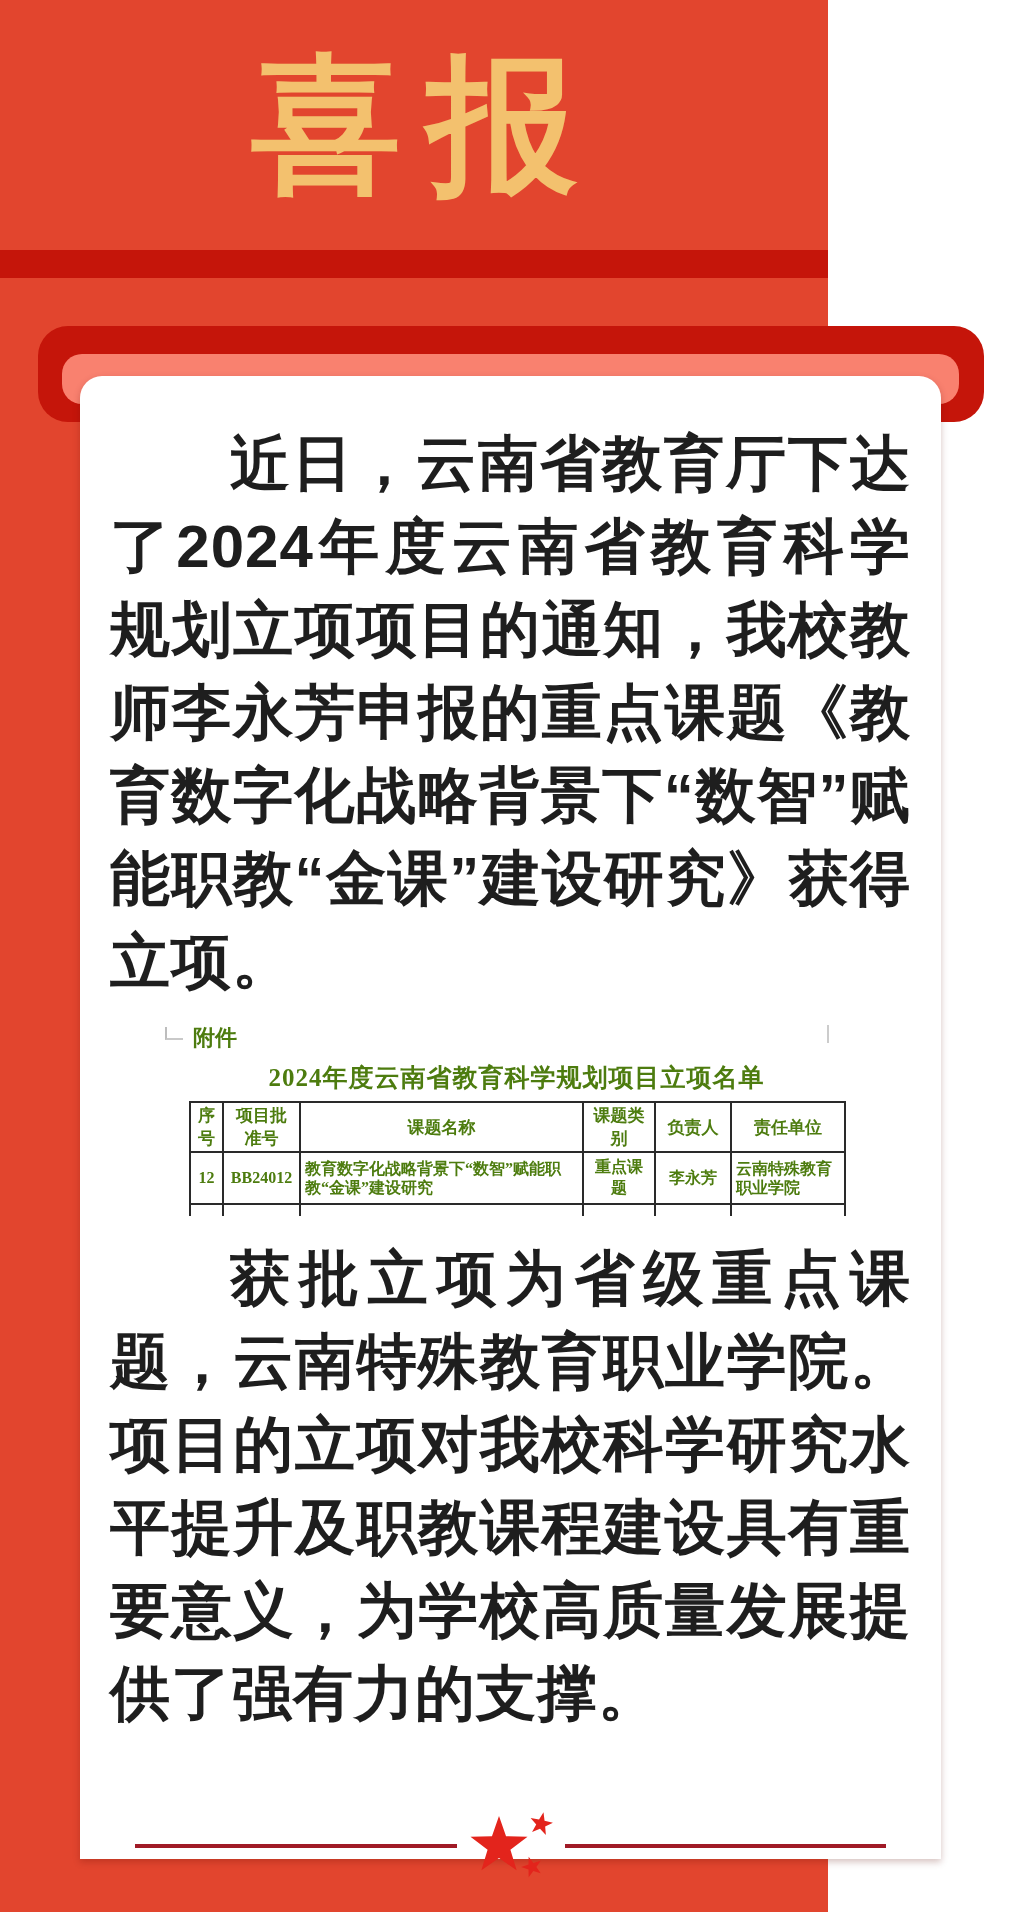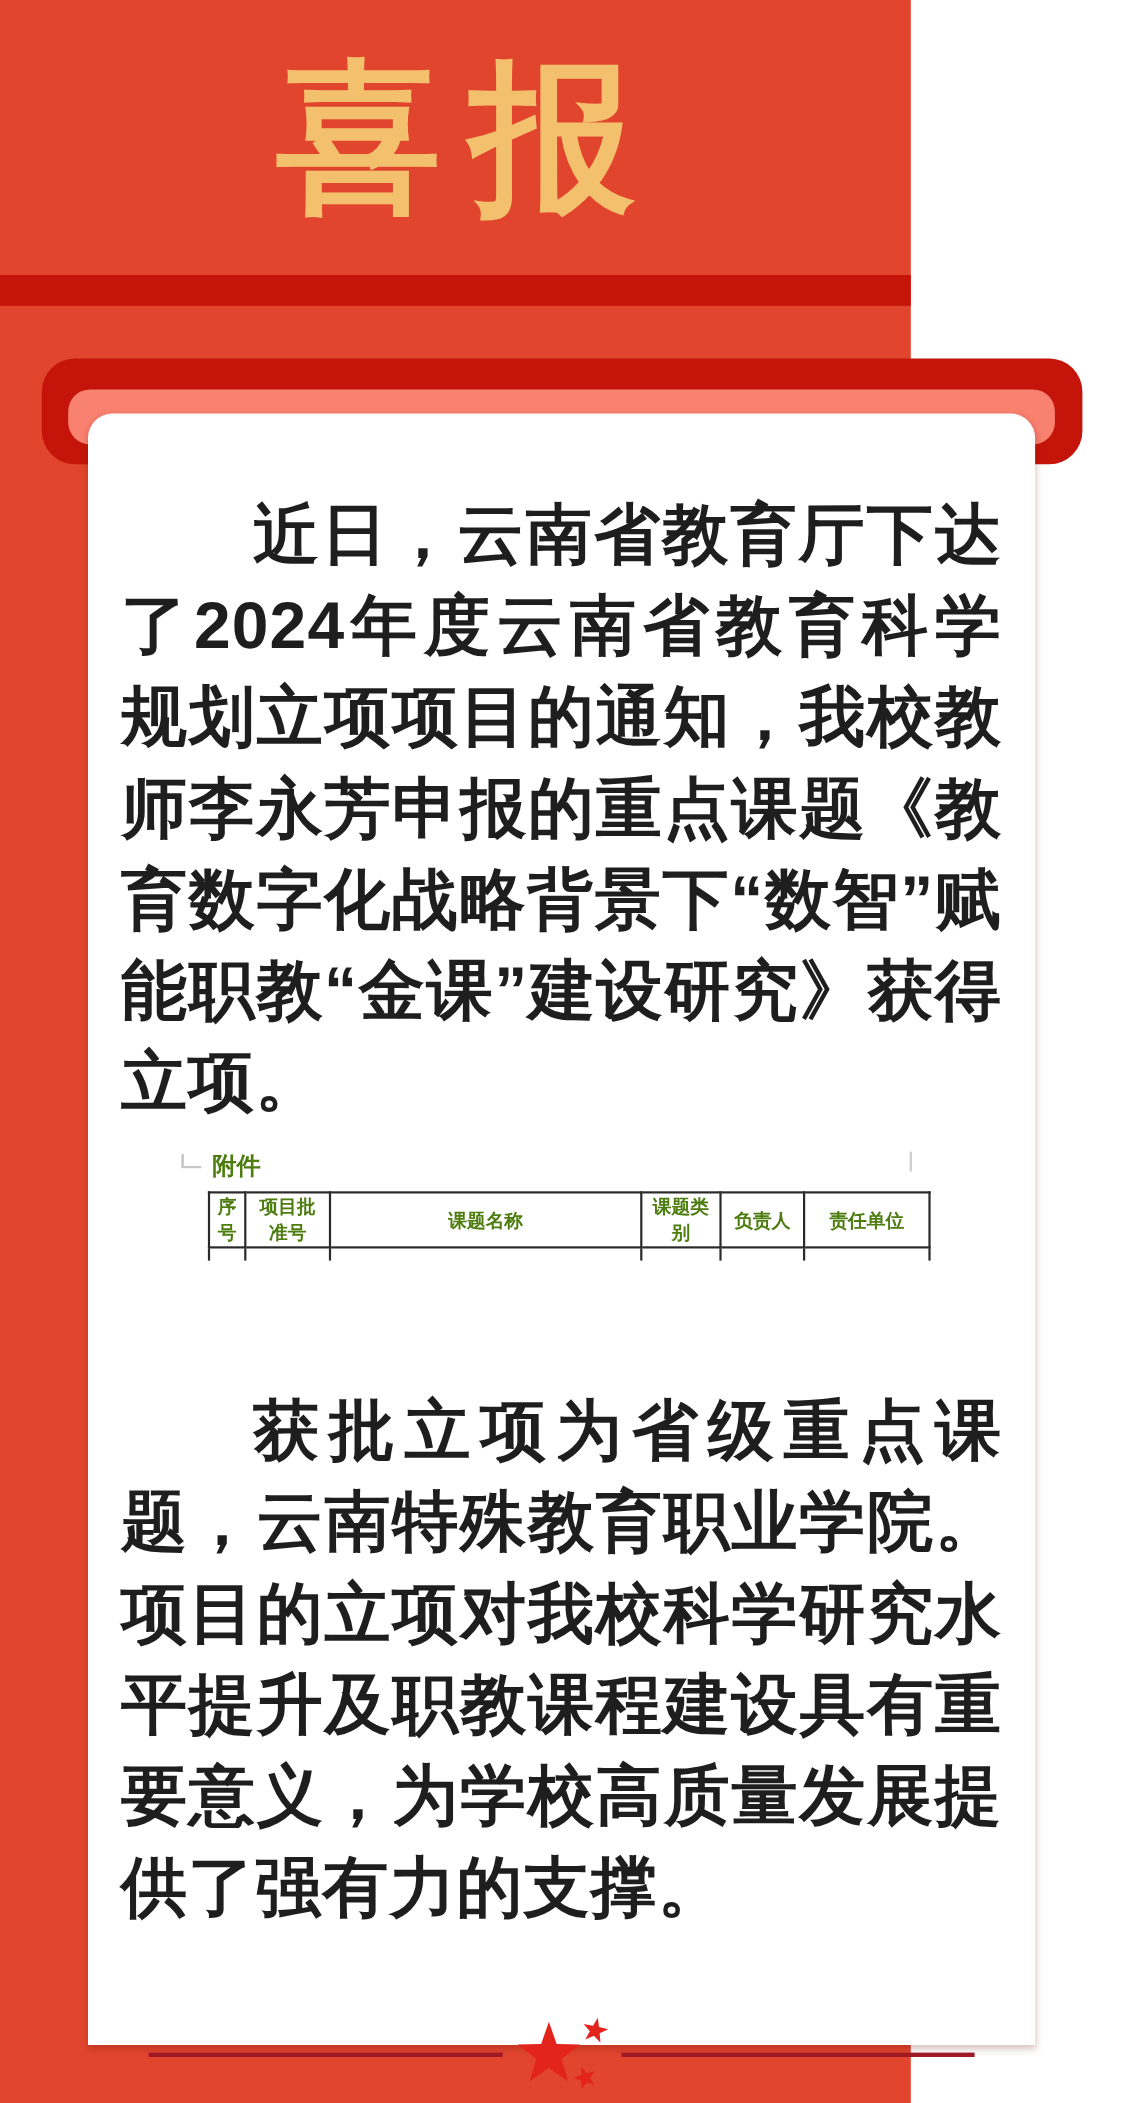--- a/index.html
+++ b/index.html
@@ -41,21 +41,21 @@
     position: absolute; left: 62px; top: 76px;
     width: 897px; height: 50px;
     background: #F9816F; border-radius: 20px;
   }
   .card {
     position: absolute; left: 80px; top: 98px;
     width: 861px; height: 1483px;
     background: #FFFFFF;
     border-radius: 22px 22px 0 0;
     box-shadow: 0 3px 7px rgba(90,10,5,0.25);
-    padding: 68px 30px 0 30px;
+    padding: 46px 30px 0 30px;
   }
   
   .para {
     font-size: 60px;
     line-height: 83px;
     color: #1E1E1E;
     font-weight: 600;
     text-align: justify;
     text-indent: 2em;
     letter-spacing: 1px;
@@ -138,38 +138,47 @@
 
     <div class="card">
 
       <p class="para">近日，云南省教育厅下达了2024年度云南省教育科学规划立项项目的通知，我校教师李永芳申报的重点课题《教育数字化战略背景下“数智”赋能职教“金课”建设研究》获得立项。</p>
 
       <div class="attachment">
         <div class="corner-mark"></div>
         <div class="edge-mark"></div>
         <div class="attach-label">附件</div>
         <div class="table-wrap">
+          <div class="attach-title">2024年度云南省教育科学规划项目立项名单</div>
           <table class="doc">
             <colgroup>
               <col style="width:33px">
                 <col style="width:77px">
                 <col style="width:283px">
               <col style="width:72px">
                 <col style="width:76px">
                 <col style="width:114px">
             </colgroup>
             <tbody>
                 <tr>
               <th>序号</th>
               <th>项目批准号</th>
               <th>课题名称</th>
               <th>课题类别</th>
               <th>负责人</th>
               <th>责任单位</th>
             </tr>
+            <tr>
+              <td class="num">12</td>
+              <td class="num">BB24012</td>
+              <td class="l">教育数字化战略背景下“数智”赋能职教“金课”建设研究</td>
+              <td class="c">重点课题</td>
+              <td class="c">李永芳</td>
+              <td class="l">云南特殊教育职业学院</td>
+            </tr>
             <tr class="partial">
               <td></td>
                   <td></td>
               <td></td>
                   <td></td>
               <td></td>
                   <td></td>
             </tr>
           </tbody>
             </table>

